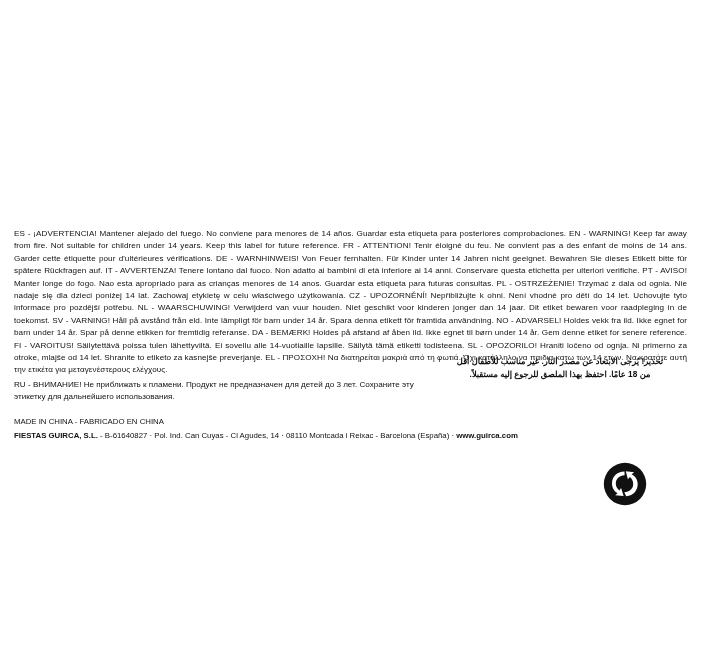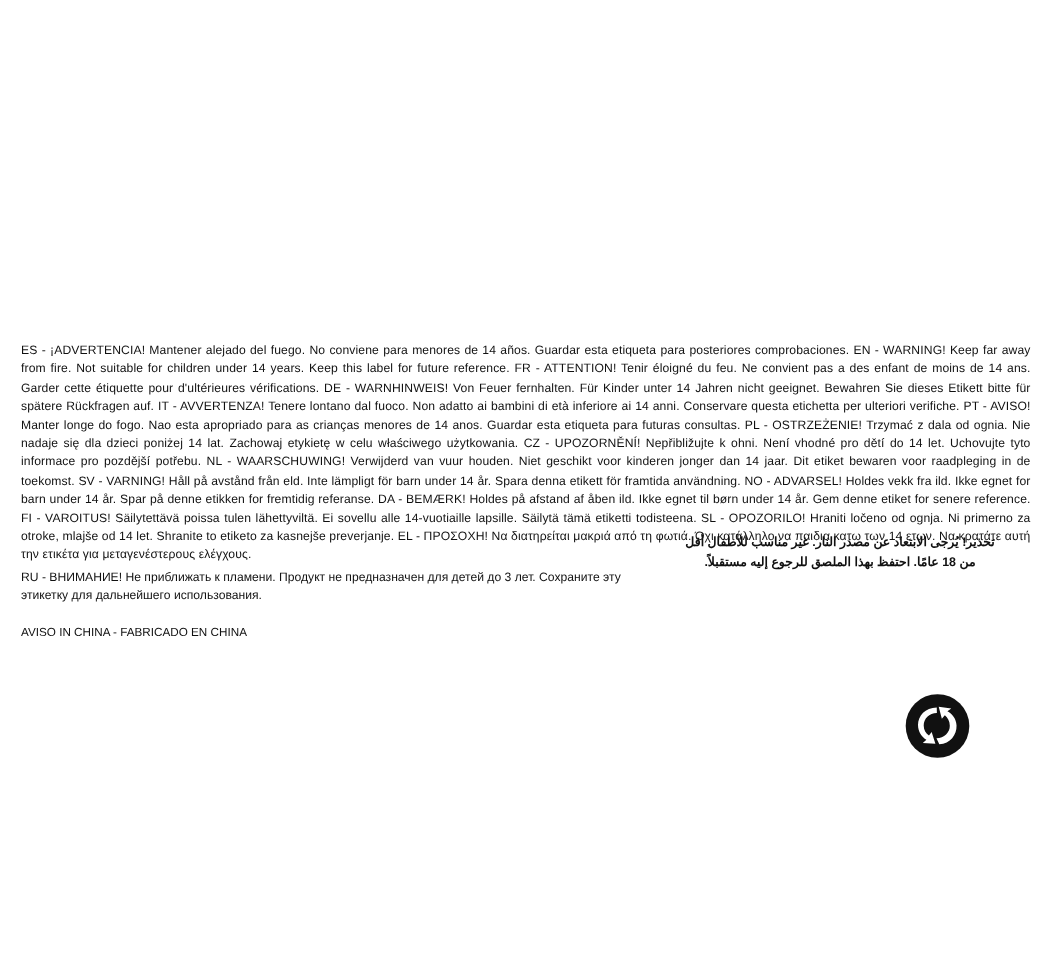--- a/index.html
+++ b/index.html
@@ -95,22 +95,25 @@
     <div class="warnings">ES - ¡ADVERTENCIA! Mantener alejado del fuego. No conviene para menores de 14 años. Guardar esta etiqueta para posteriores comprobaciones. EN - WARNING! Keep far away from fire. Not suitable for children under 14 years. Keep this label for future reference. FR - ATTENTION! Tenir éloigné du feu. Ne convient pas a des enfant de moins de 14 ans. Garder cette étiquette pour d'ultérieures vérifications. DE - WARNHINWEIS! Von Feuer fernhalten. Für Kinder unter 14 Jahren nicht geeignet. Bewahren Sie dieses Etikett bitte für spätere Rückfragen auf. IT - AVVERTENZA! Tenere lontano dal fuoco. Non adatto ai bambini di età inferiore ai 14 anni. Conservare questa etichetta per ulteriori verifiche. PT - AVISO! Manter longe do fogo. Nao esta apropriado para as crianças menores de 14 anos. Guardar esta etiqueta para futuras consultas. PL - OSTRZEŻENIE! Trzymać z dala od ognia. Nie nadaje się dla dzieci poniżej 14 lat. Zachowaj etykietę w celu właściwego użytkowania. CZ - UPOZORNĚNÍ! Nepřibližujte k ohni. Není vhodné pro dětí do 14 let. Uchovujte tyto informace pro pozdější potřebu. NL - WAARSCHUWING! Verwijderd van vuur houden. Niet geschikt voor kinderen jonger dan 14 jaar. Dit etiket bewaren voor raadpleging in de toekomst. SV - VARNING! Håll på avstånd från eld. Inte lämpligt för barn under 14 år. Spara denna etikett för framtida användning. NO - ADVARSEL! Holdes vekk fra ild. Ikke egnet for barn under 14 år. Spar på denne etikken for fremtidig referanse. DA - BEMÆRK! Holdes på afstand af åben ild. Ikke egnet til børn under 14 år. Gem denne etiket for senere reference. FI - VAROITUS! Säilytettävä poissa tulen lähettyviltä. Ei sovellu alle 14-vuotiaille lapsille. Säilytä tämä etiketti todisteena. SL - OPOZORILO! Hraniti ločeno od ognja. Ni primerno za otroke, mlajše od 14 let. Shranite to etiketo za kasnejše preverjanje. EL - ΠΡΟΣΟΧΗ! Να διατηρείται μακριά από τη φωτιά. Όχι κατάλληλο να παιδια κατω των 14 ετων. Να κρατάτε αυτή την ετικέτα για μεταγενέστερους ελέγχους.</div>
 
     <div class="rtl-row">
       <div class="ru-text">RU - ВНИМАНИЕ! Не приближать к пламени. Продукт не предназначен для детей до 3 лет. Сохраните эту этикетку для дальнейшего использования.</div>
       <div class="rtl-text">
         <div>تحذير! يُرجى الابتعاد عن مصدر النار. غير مناسب للأطفال أقل</div>
         <div>من 18 عامًا. احتفظ بهذا الملصق للرجوع إليه مستقبلاً.</div>
       </div>
     </div>
 
-    <div class="made-in">AVISO IN CHINA - FABRICADO EN CHINA</div>
+    <div class="made-in">MADE IN CHINA - FABRICADO EN CHINA</div>
 
+    <div class="company">
+      <b>FIESTAS GUIRCA, S.L.</b><span> - B-61640827 · Pol. Ind. Can Cuyas - Cl Agudes, 14 · 08110 Montcada i Reixac - Barcelona (España) · </span><b>www.guirca.com</b>
+    </div>
 
   </div>
 
   <div class="recycle-mark">
     <svg width="44" height="44" viewBox="0 0 44 44" xmlns="http://www.w3.org/2000/svg" aria-hidden="true">
       <circle cx="22" cy="22" r="21.2" fill="#111111"></circle>
       <path d="M21.5 9.6 C13.8 9.6 9.0 15.2 9.0 21.4 C9.0 26.0 11.6 29.6 14.6 31.2 L12.2 33.3 L20.6 33.9 L18.1 26.0 L16.3 28.4 C14.3 27.0 12.8 24.6 12.8 21.6 C12.8 17.1 16.4 13.3 21.6 13.3 Z" fill="#ffffff"></path>
       <path d="M23.2 34.2 C30.6 33.8 34.9 27.9 34.7 21.7 C34.5 17.1 31.7 13.7 28.6 12.2 L31.2 10.3 L22.8 9.2 L24.9 17.2 L26.9 14.9 C28.8 16.4 30.2 18.9 30.2 21.9 C30.3 26.4 26.5 30.1 21.3 30.2 Z" fill="#ffffff"></path>
     </svg>
   </div>

